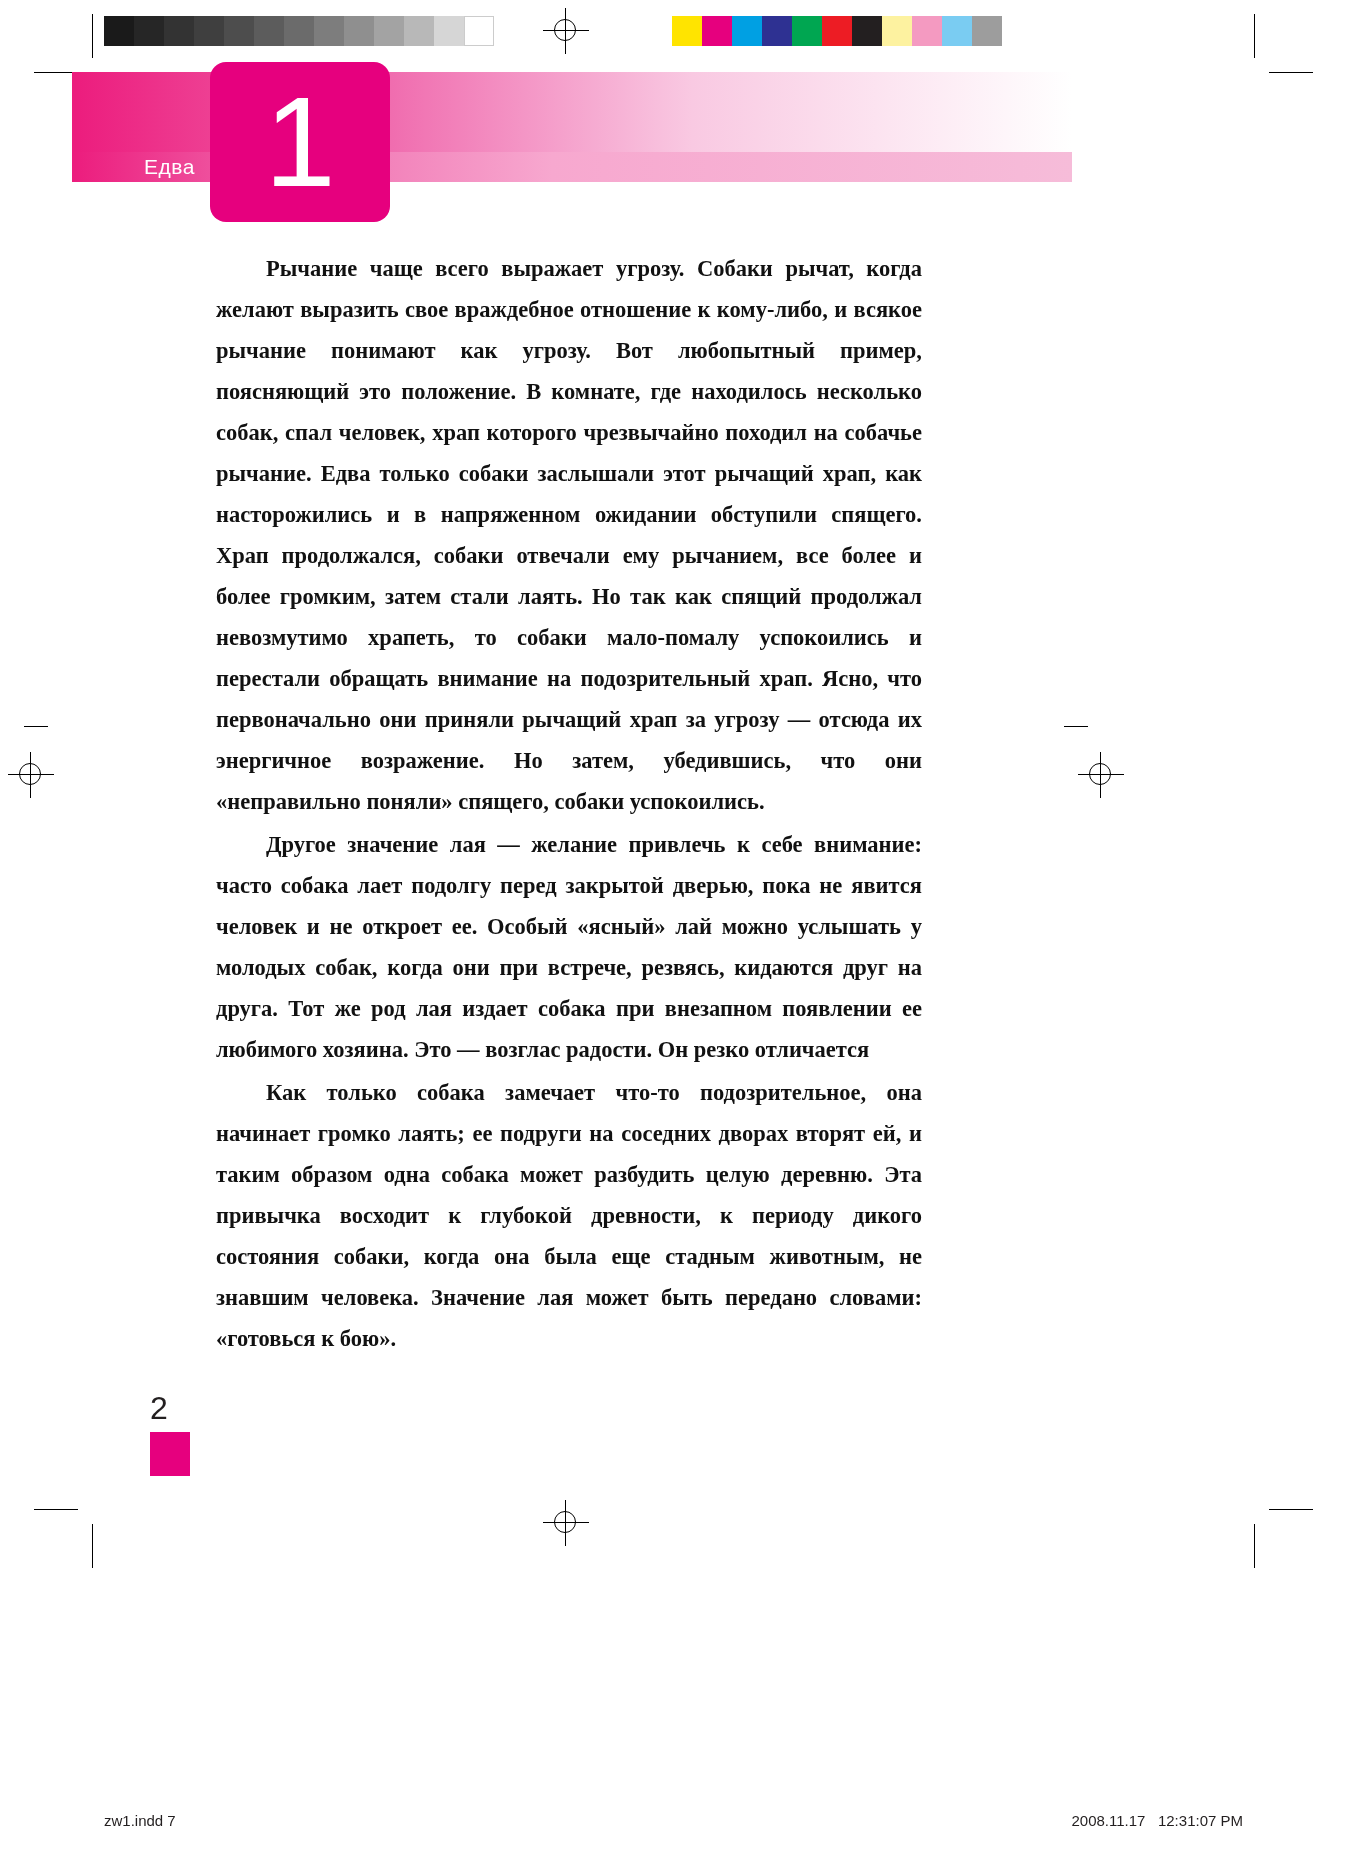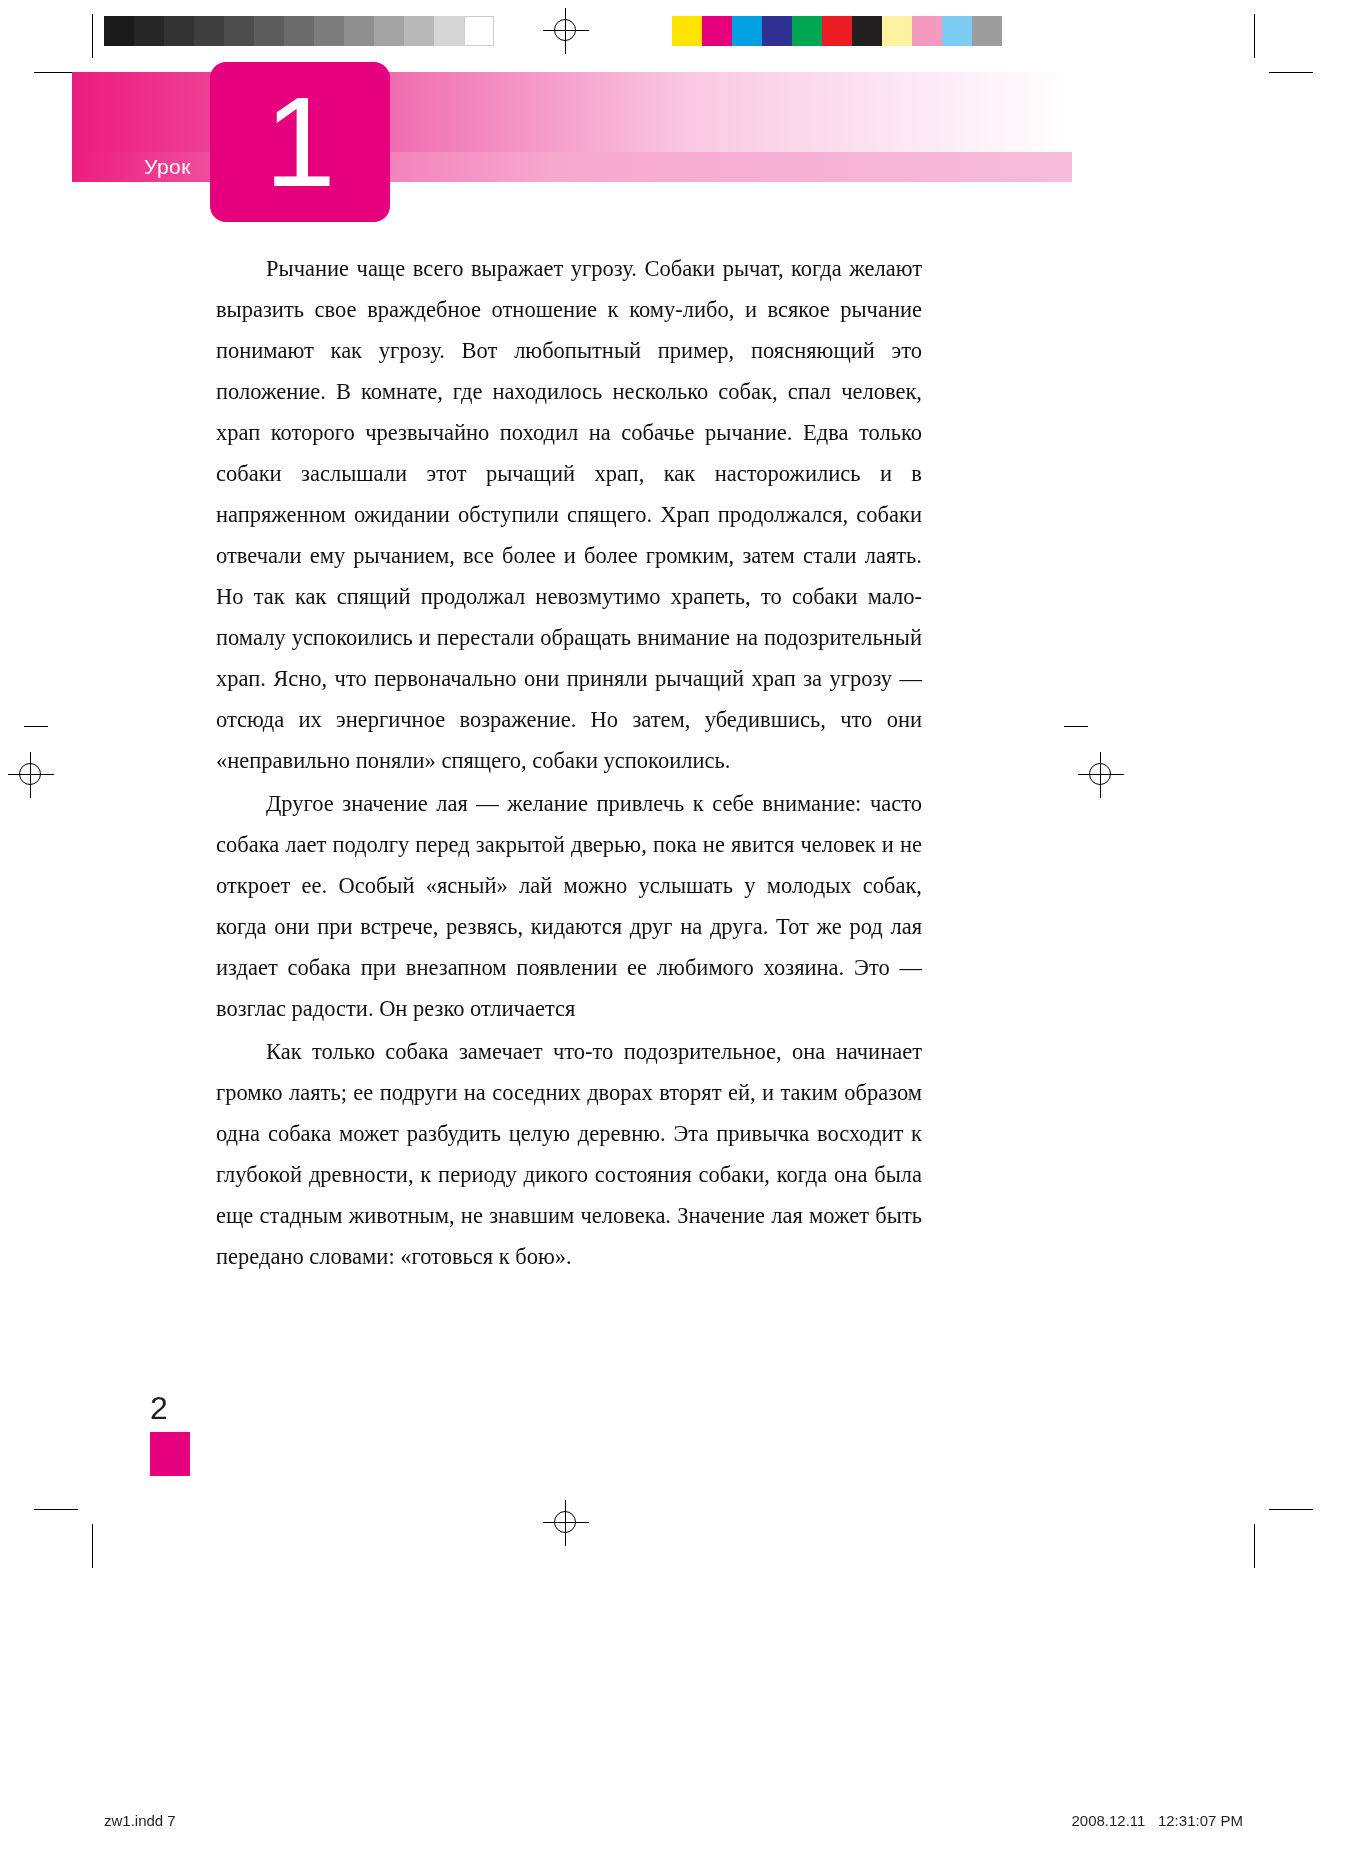--- a/index.html
+++ b/index.html
@@ -138,20 +138,21 @@
     font-size: 22.5px;
     line-height: 41px;
     color: #111111;
     text-align: justify;
   }
   .body-text p {
     margin: 0 0 2px 0;
     text-indent: 50px;
     text-align: justify;
     text-justify: inter-word;
+    font-weight: bold;
   }
 
   
   .page-number {
     position: absolute;
     left: 150px;
     top: 1390px;
     font-family: "Liberation Sans", sans-serif;
     font-size: 32px;
     color: #231f20;
@@ -254,27 +255,27 @@
   <div class="sw" style="background:#ed1c24"></div>
   <div class="sw" style="background:#231f20"></div>
   <div class="sw" style="background:#fdf2a0"></div>
   <div class="sw" style="background:#f49ac1"></div>
   <div class="sw" style="background:#7accf2"></div>
   <div class="sw" style="background:#9d9d9d"></div>
 </div>
 
 <div class="header-band"></div>
 <div class="header-stripe"></div>
-<div class="lesson-word">Урок</div>
+<div class="lesson-word">Едва</div>
 <div class="lesson-number-box"></div>
 <div class="lesson-number">1</div>
 
 <div class="body-text">
   <p>Рычание чаще всего выражает угрозу. Собаки рычат, когда желают выразить свое враждебное отношение к кому-либо, и всякое рычание понимают как угрозу. Вот любопытный пример, поясняющий это положение. В комнате, где находилось несколько собак, спал человек, храп которого чрезвычайно походил на собачье рычание. Едва только собаки заслышали этот рычащий храп, как насторожились и в напряженном ожидании обступили спящего. Храп продолжался, собаки отвечали ему рычанием, все более и более громким, затем стали лаять. Но так как спящий продолжал невозмутимо храпеть, то собаки мало-помалу успокоились и перестали обращать внимание на подозрительный храп. Ясно, что первоначально они приняли рычащий храп за угрозу — отсюда их энергичное возражение. Но затем, убедившись, что они «неправильно поняли» спящего, собаки успокоились.</p>
   <p>Другое значение лая — желание привлечь к себе внимание: часто собака лает подолгу перед закрытой дверью, пока не явится человек и не откроет ее. Особый «ясный» лай можно услышать у молодых собак, когда они при встрече, резвясь, кидаются друг на друга. Тот же род лая издает собака при внезапном появлении ее любимого хозяина. Это — возглас радости. Он резко отличается</p>
   <p>Как только собака замечает что-то подозрительное, она начинает громко лаять; ее подруги на соседних дворах вторят ей, и таким образом одна собака может разбудить целую деревню. Эта привычка восходит к глубокой древности, к периоду дикого состояния собаки, когда она была еще стадным животным, не знавшим человека. Значение лая может быть передано словами: «готовься к бою».</p>
 </div>
 
 <div class="page-number">2</div>
 <div class="page-marker"></div>
 
 <div class="footer-file">zw1.indd  7</div>
-<div class="footer-date">2008.12.11   12:31:07 PM</div>
+<div class="footer-date">2008.11.17   12:31:07 PM</div>
 
 </body></html>

